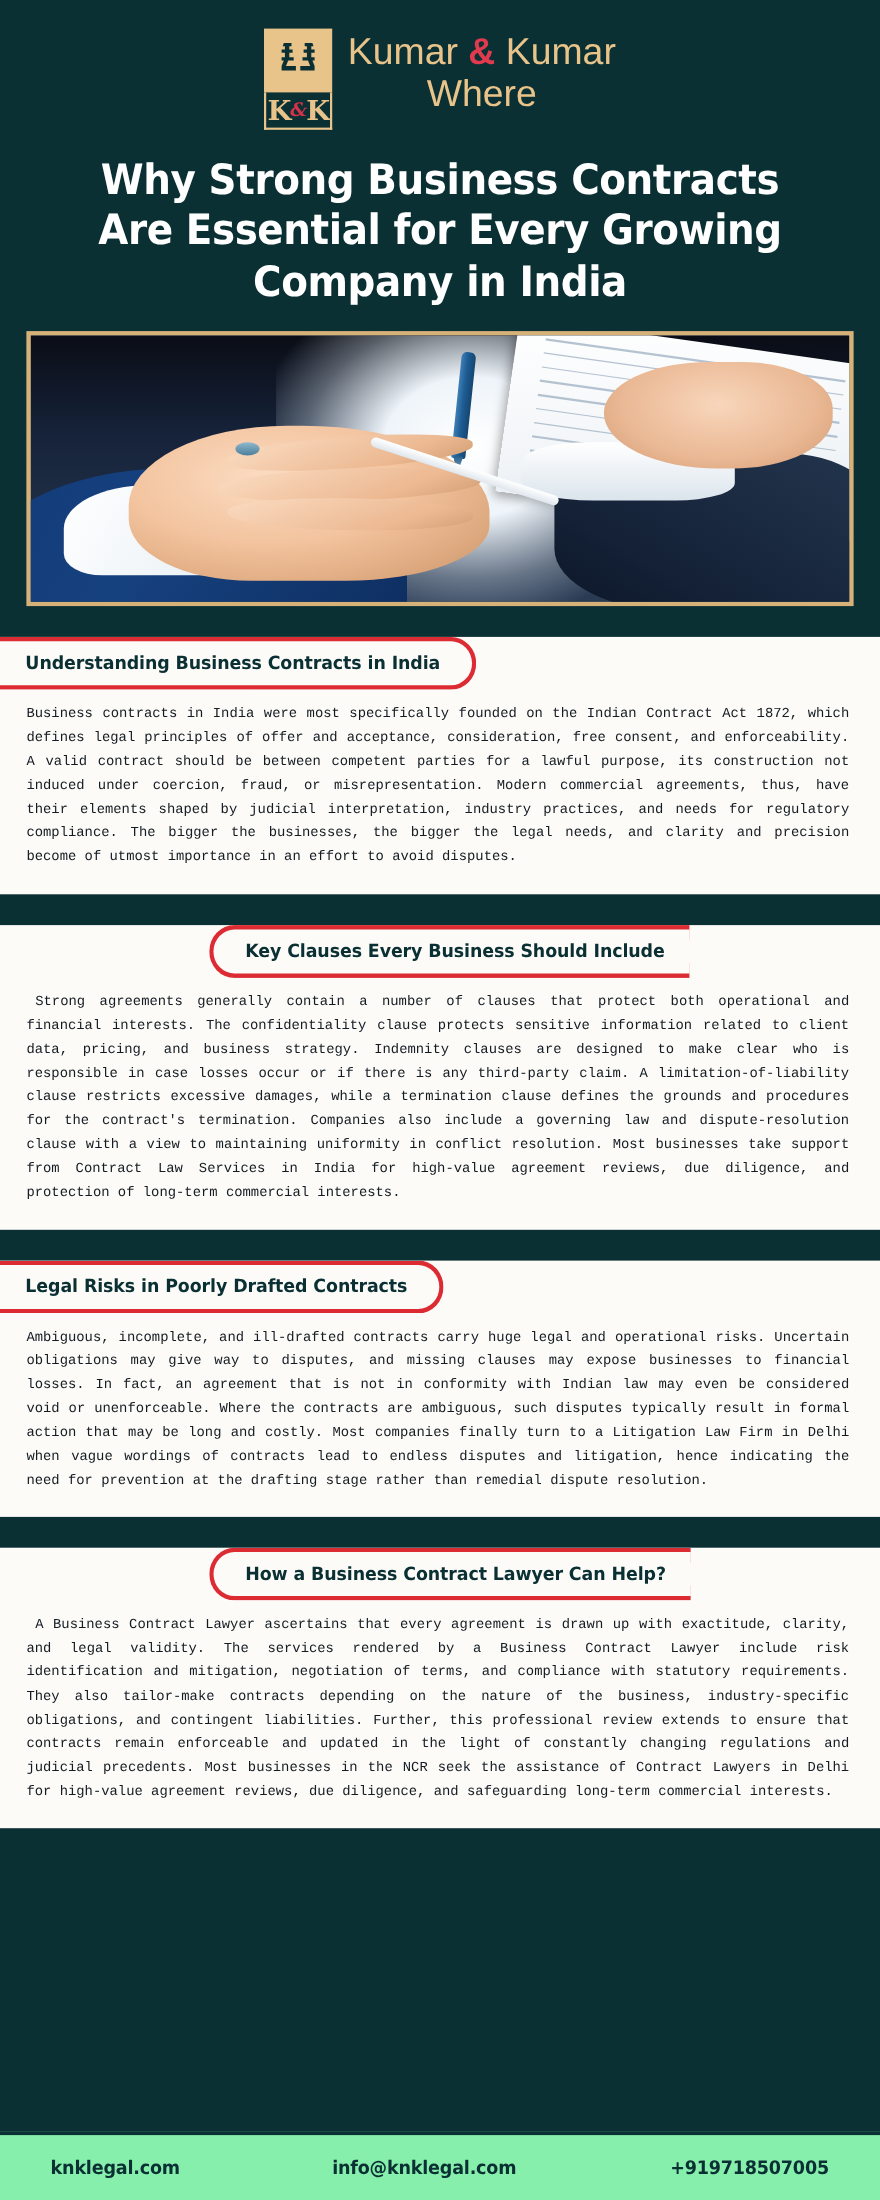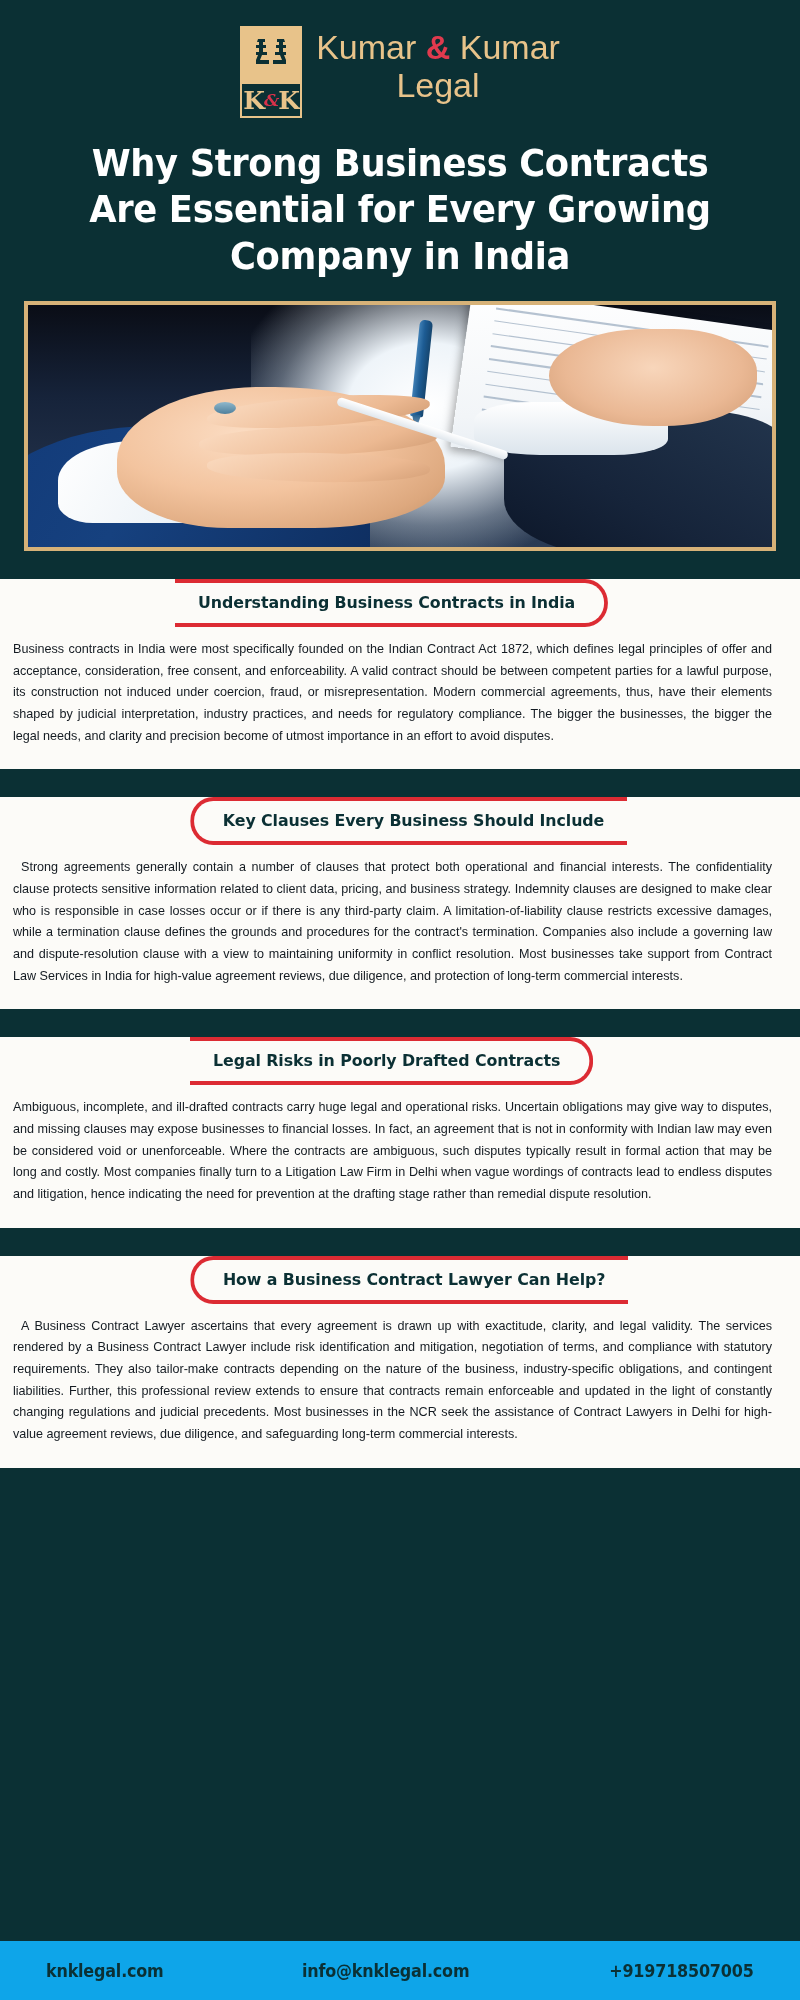--- a/index.html
+++ b/index.html
@@ -84,50 +84,50 @@
     border-radius:46% 40% 44% 50%/48% 44% 48% 52%; }
   .h-paper { position:absolute; right:-2%; top:2%; width:44%; height:66%;
     background:linear-gradient(170deg,#ffffff 0%,#f2f5f8 60%,#dde6ee 100%);
     transform:rotate(8deg); box-shadow:-2px 4px 10px rgba(0,0,0,.35); overflow:hidden; }
   .h-paper .ln { position:absolute; left:8%; width:84%; height:1.6px; background:#8fa3b8; opacity:.65; }
   .h-cuffR { position:absolute; right:14%; top:40%; width:26%; height:22%;
     background:linear-gradient(180deg,#ffffff,#dbe4ec); border-radius:30% 20% 28% 34%/36% 30% 30% 34%; }
   .sec { position:relative; }
   .panel { background:#fcfbf8; position:relative; }
   .badge-row { position:relative; height:46px; }
-  .badge-row.left { text-align:center; }
+  .badge-row.left { text-align:left; }
   .badge-row.right { text-align:center; }
   .badge {
     display:inline-block; position:relative; z-index:3;
     background:#fcfbf8; border:4px solid #dc2b33;
     color:#0b3034; font-family:"DejaVu Sans", sans-serif;
     font-weight:bold; font-size:16.5px; letter-spacing:-0.1px;
     padding:10px 30px 11px 30px; white-space:nowrap;
     transform:scaleX(0.96); transform-origin:left center;
   }
   .badge-row.left .badge {
     border-left:none; border-top-right-radius:30px; border-bottom-right-radius:30px;
     margin-left:0; padding-left:24px;
   }
   .badge-row.right .badge {
     border-right:none; border-top-left-radius:30px; border-bottom-left-radius:30px;
     transform-origin:right center; padding-right:24px;
   }
   .bodytext {
-    color:#141b22; font-family:Liberation Sans, sans-serif;
+    color:#141b22; font-family:Liberation Mono, monospace;
     font-size:12.6px; line-height:1.72; text-align:justify;
-    padding:14px 28px 22px 13px;
+    padding:14px 28px 22px 24px;
   }
   .bodytext.indent { text-indent:8px; }
   .gap-band { height:28px; background:#0b3034; }
 
   
   .footer {
     position:absolute; left:0; bottom:0; width:800px; height:62px;
-    background:#0ea5e9; display:flex; align-items:center;
+    background:#86efac; display:flex; align-items:center;
     border-top:3px solid #0b3034;
   }
   .footer-inner { width:100%; display:flex; align-items:center; padding:0 46px; }
   .f-item {
     color:#0b3034; font-family:"DejaVu Sans", sans-serif;
     font-weight:bold; font-size:17px; letter-spacing:-0.2px;
     transform:scaleX(0.94); transform-origin:left center;
   }
   .f-item.web { flex:0 0 auto; }
   .f-item.mail { flex:1 1 auto; text-align:center; transform-origin:center; }
@@ -149,21 +149,21 @@
           </svg>
         </div>
         <div class="mark-kk">
           <span>K</span>
             <span class="amp">&amp;</span>
             <span>K</span>
         </div>
       </div>
       <div class="logo-text">
         <span>Kumar </span><span class="amp2">&amp;</span><span> Kumar</span>
-        <span class="logo-l2">Legal</span>
+        <span class="logo-l2">Where</span>
       </div>
     </div>
   </div>
 
   <div class="title">Why Strong Business Contracts Are Essential for Every Growing Company in India</div>
 
   <div class="hero-wrap">
     <div class="hero">
       <div class="h-desk"></div>
       <div class="h-light"></div>

